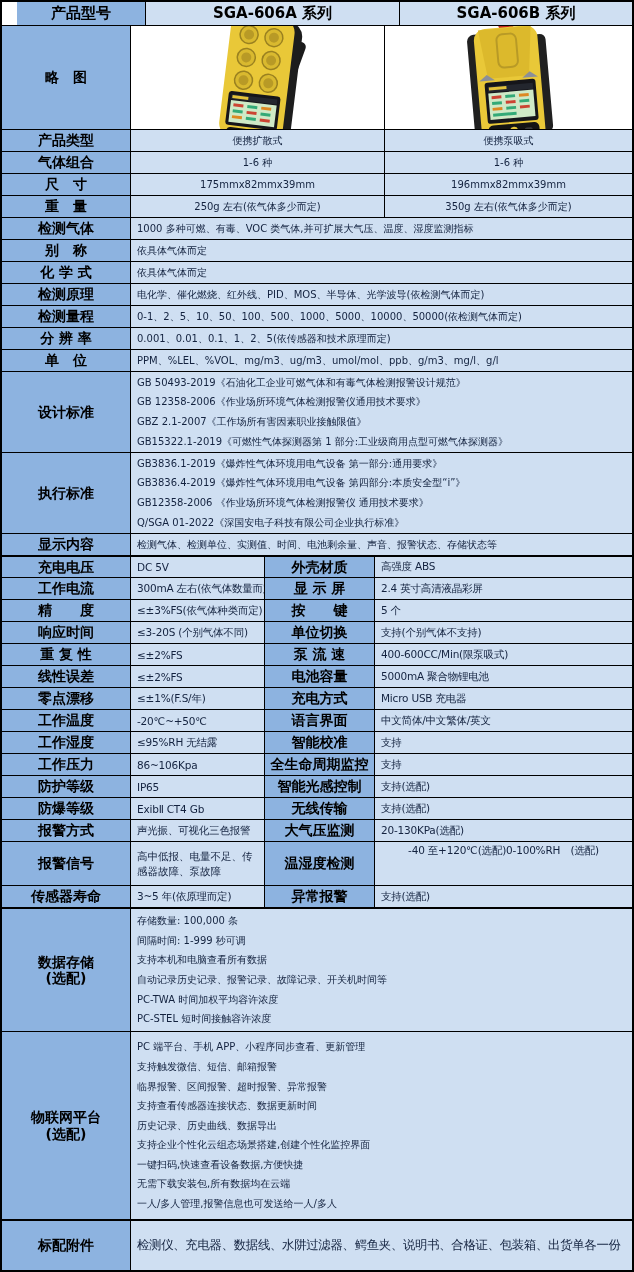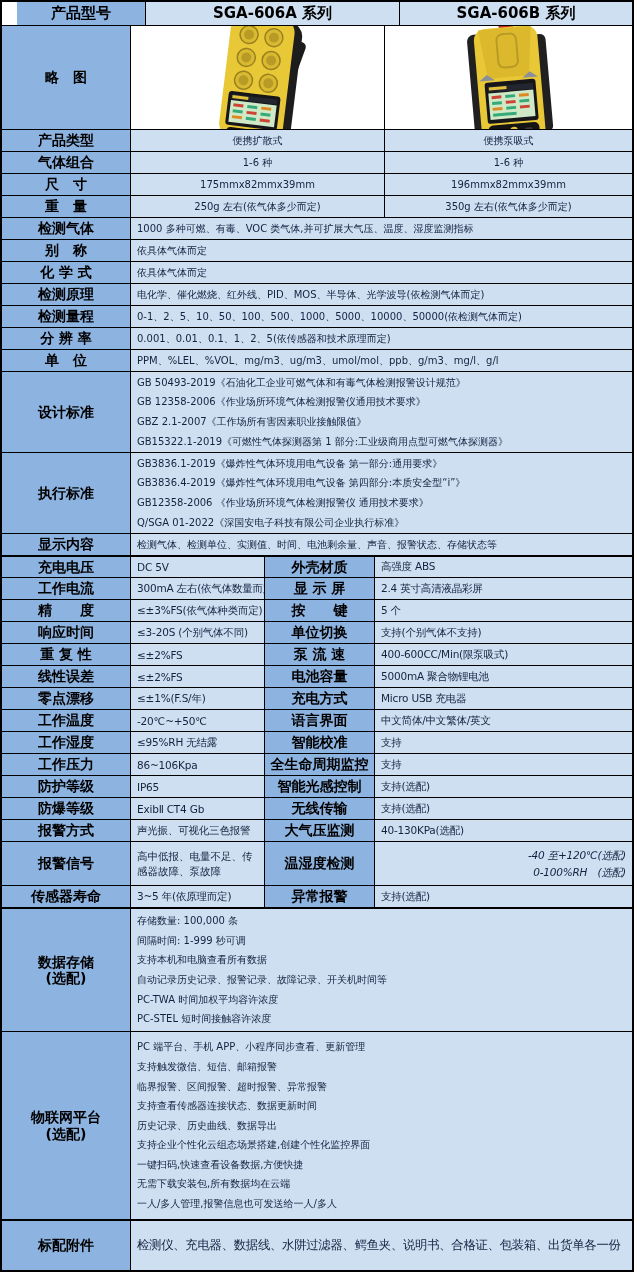--- a/index.html
+++ b/index.html
@@ -44,21 +44,21 @@
   .row-std{height:81px;}
   .row-storage{height:124px;}
   .row-iot{height:188px;}
   .row-footer{height:23px;flex:1;}
   .stack{flex-direction:column;align-items:flex-start;justify-content:center;padding:2px 6px;}
   .stack.centered{align-items:center;}
   .stack .ln{line-height:19.6px;white-space:nowrap;}
   .v4{font-size:10.5px;white-space:nowrap;letter-spacing:-0.2px;}
   .row4-double{height:44px;}
   .wrapcell{white-space:normal;line-height:15px;letter-spacing:0;}
-  .twoline{flex-direction:column;align-items:flex-end;justify-content:center;font-style:italic;}
+  .twoline{flex-direction:row;align-items:flex-start;justify-content:center;}
   .twoline .ln{line-height:17px;white-space:nowrap;}
   .footer-val{font-size:12.4px;white-space:nowrap;letter-spacing:-0.3px;}
   svg{display:block;}
 </style>
 </head>
 <body>
 
 <div class="page">
 
   <div class="r cols2 row-head">
@@ -285,21 +285,21 @@
   <div class="r cols4 simple">
     <div class="c lab">防爆等级</div>
     <div class="c val v4">ExibⅡ CT4 Gb</div>
     <div class="c lab">无线传输</div>
     <div class="c val v4">支持(选配)</div>
   </div>
   <div class="r cols4 simple">
     <div class="c lab">报警方式</div>
     <div class="c val v4">声光振、可视化三色报警</div>
     <div class="c lab">大气压监测</div>
-    <div class="c val v4">40-130KPa(选配)</div>
+    <div class="c val v4">20-130KPa(选配)</div>
   </div>
   <div class="r cols4 row4-double">
     <div class="c lab">报警信号</div>
     <div class="c val v4 wrapcell">高中低报、电量不足、传感器故障、泵故障</div>
     <div class="c lab">温湿度检测</div>
     <div class="c val v4 twoline">
       <div class="ln">-40 至+120℃(选配)</div>
       <div class="ln">0-100%RH　(选配)</div>
     </div>
   </div>

